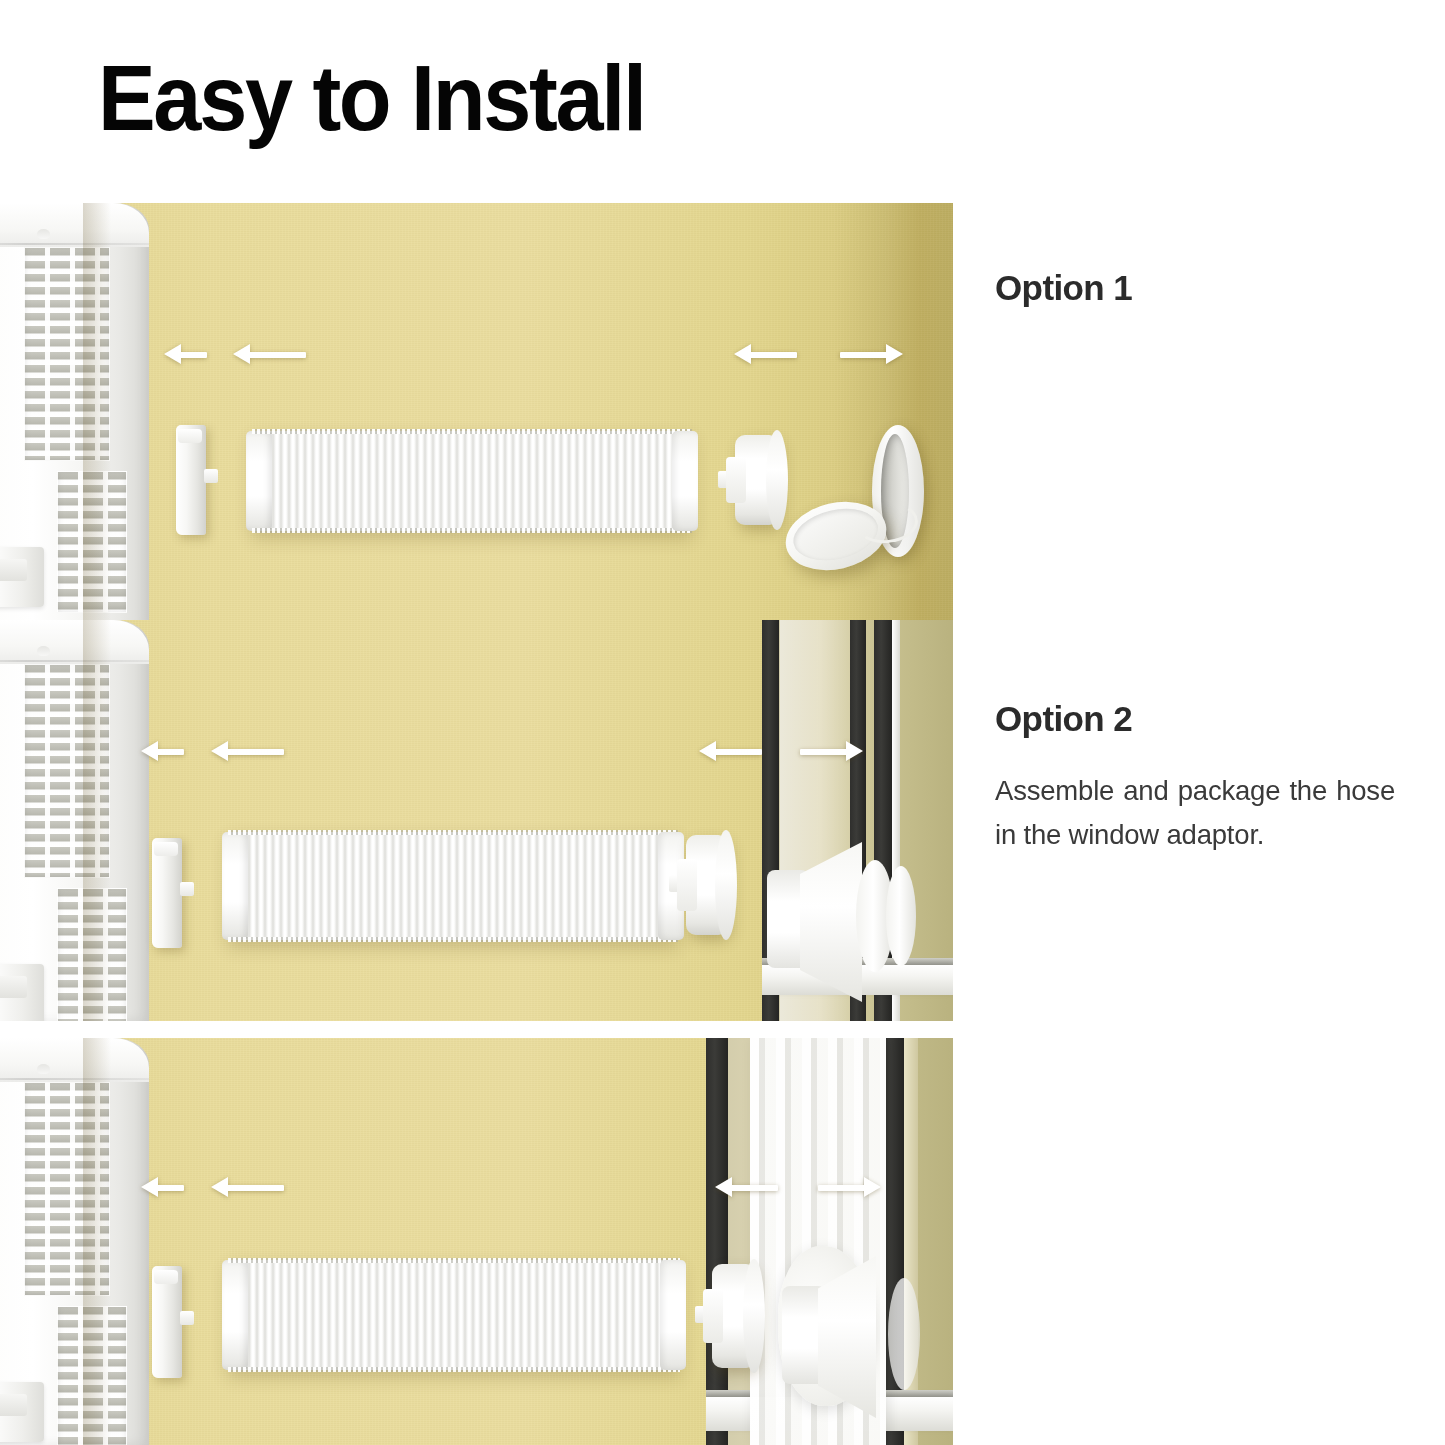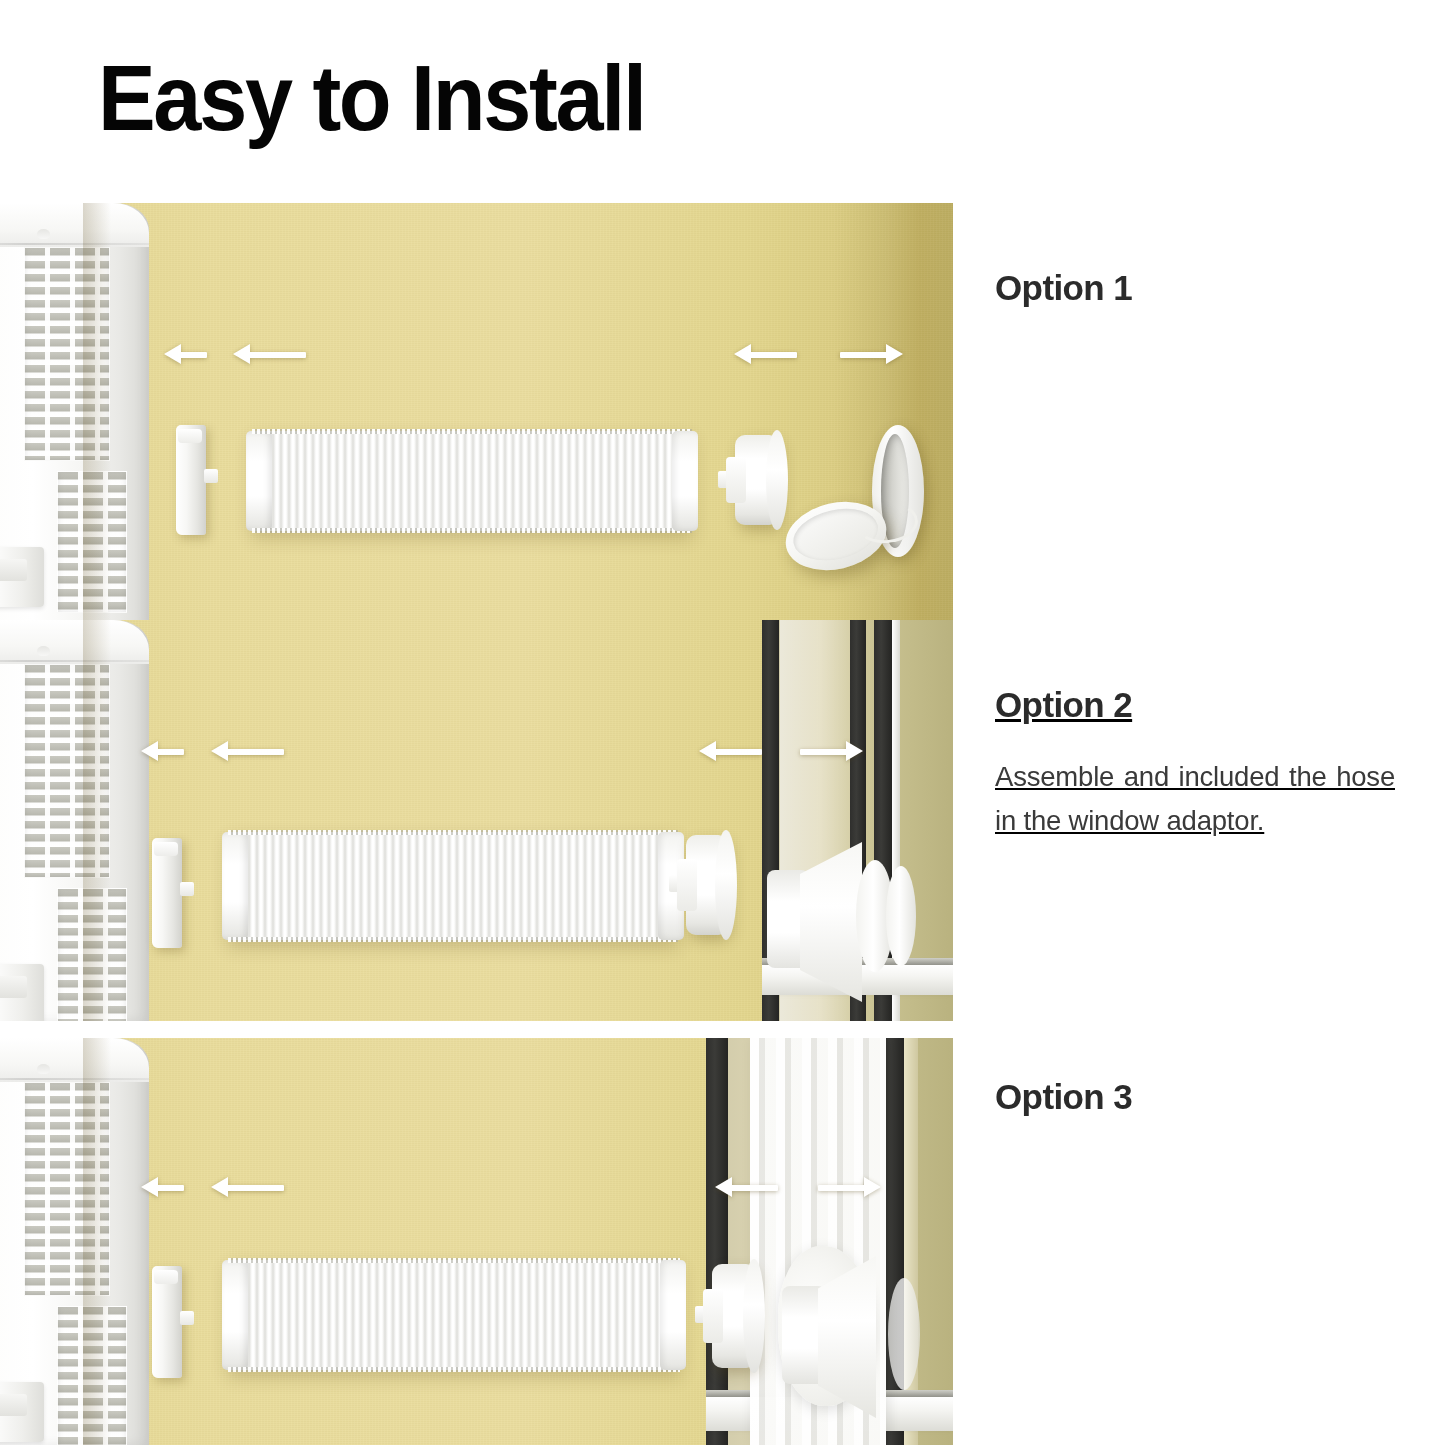--- a/index.html
+++ b/index.html
@@ -452,23 +452,23 @@
     <div class="arrow left" style="left:700px;top:126px;width:62px;">
       <span class="head"></span>
       <span class="shaft"></span>
     </div>
     <div class="arrow right" style="left:800px;top:126px;width:62px;z-index:6;">
       <span class="head"></span>
       <span class="shaft"></span>
     </div>
   </div>
 
-  <div class="txt" style="top:66px;text-decoration:underline;">
+  <div class="txt" style="top:80px;">
     <p class="opt-title">Option 2</p>
-    <p class="opt-body justify">Assemble and included the hose in the window adaptor.</p>
+    <p class="opt-body justify">Assemble and package the hose in the window adaptor.</p>
   </div>
 </div>
 
 <div class="row" id="row3">
 
   <div class="scene">
     <div class="wall"></div>
     <div class="wall-texture"></div>
 
     <div class="window" style="left:706px;width:247px;">
@@ -527,15 +527,14 @@
       <span class="head"></span>
       <span class="shaft"></span>
     </div>
     <div class="arrow right" style="left:818px;top:144px;width:62px;z-index:7;">
       <span class="head"></span>
       <span class="shaft"></span>
     </div>
   </div>
 
   <div class="txt" style="top:40px;">
-    <p class="opt-title">Option 3</p>
   </div>
 </div>
 
 </body></html>

